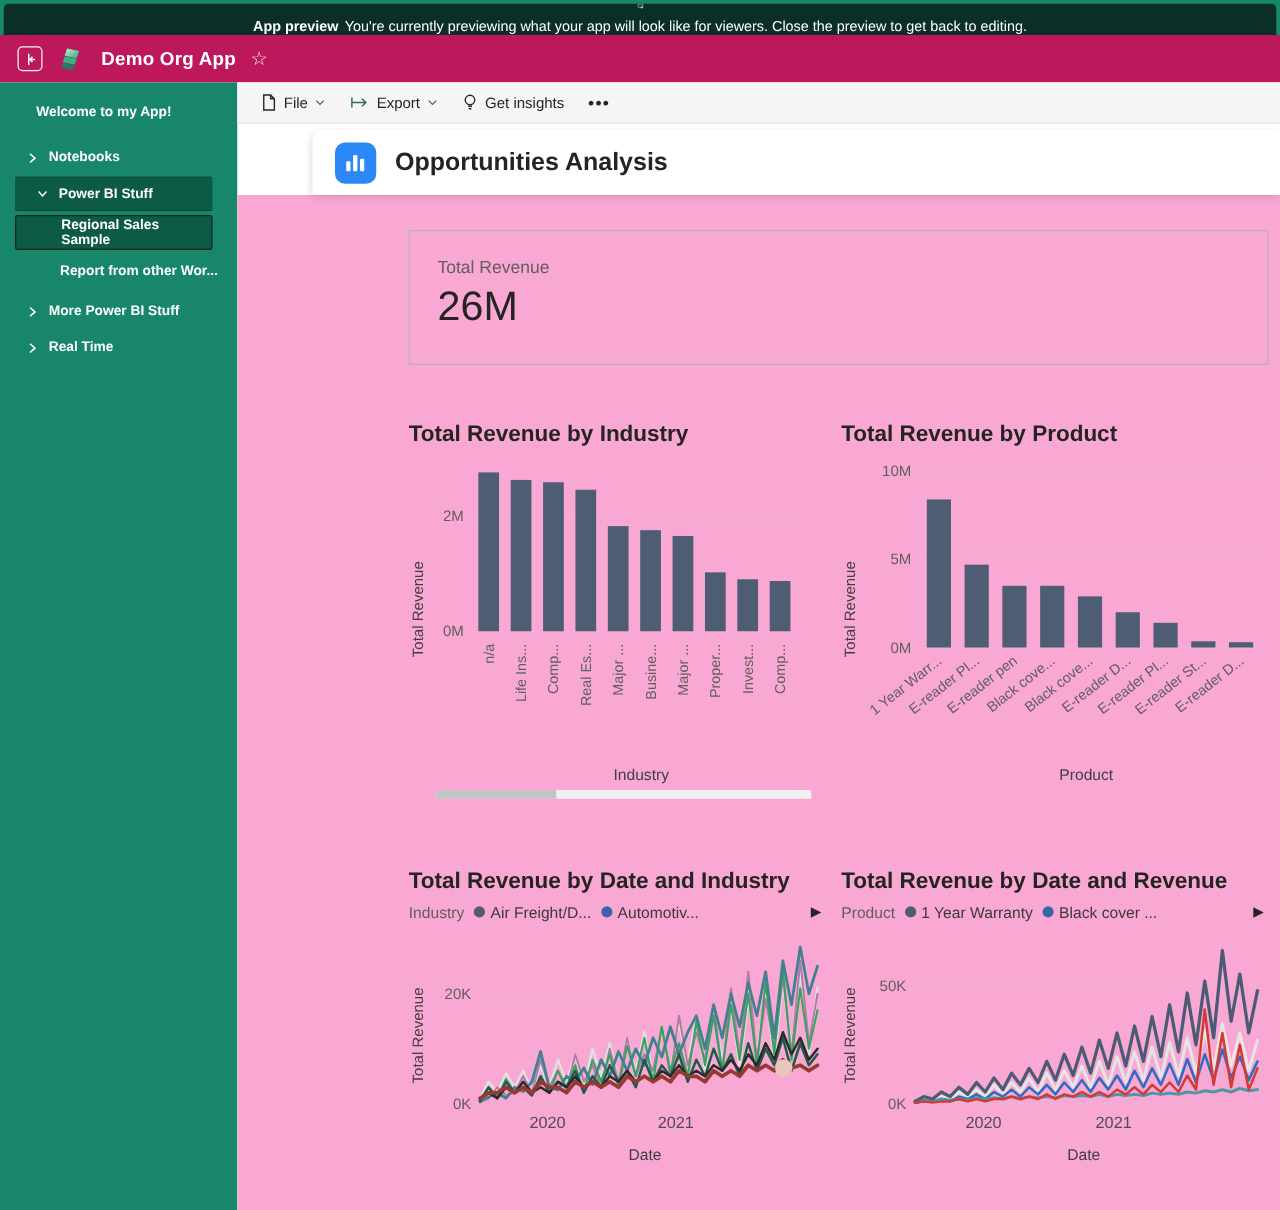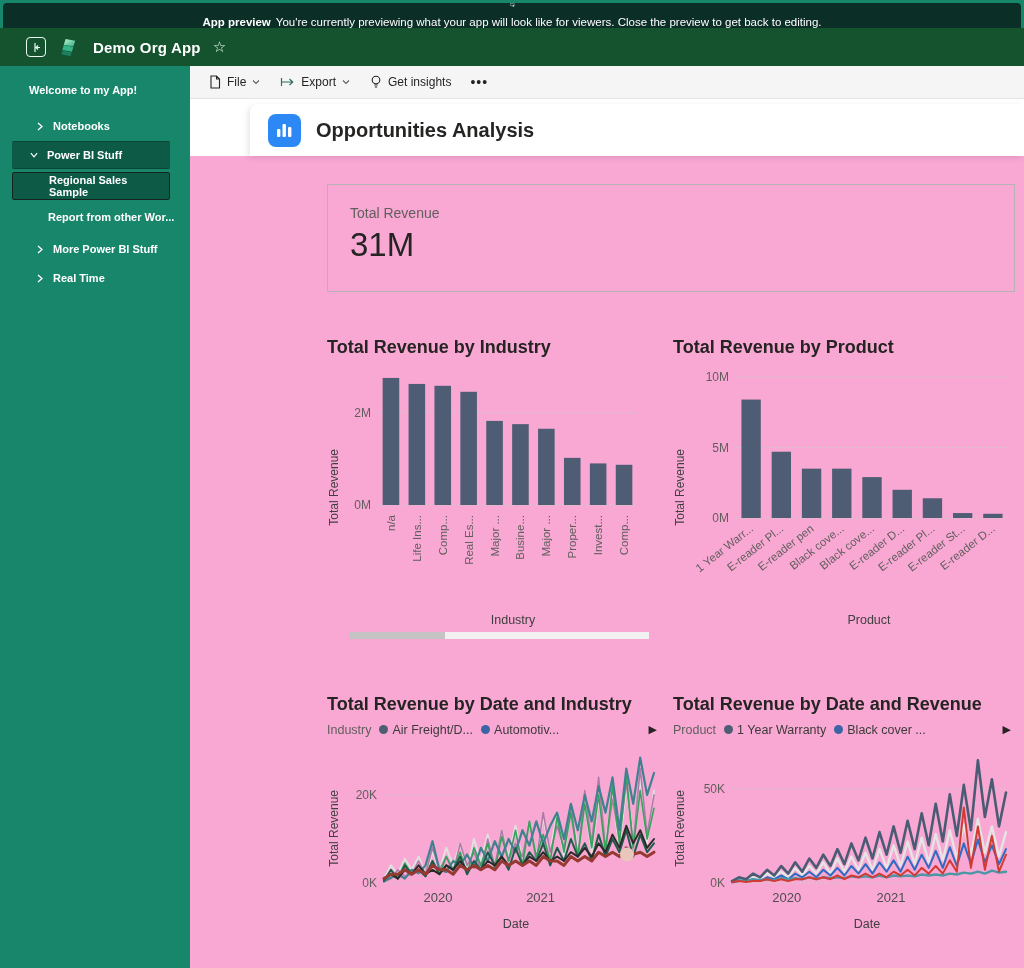--- a/index.html
+++ b/index.html
@@ -7,36 +7,36 @@
     font-family:"Liberation Sans", sans-serif; }
 
   
   .banner-wrap { height:28px; background:#17866b; padding:3px 3px 0 3px; }
   .banner { height:25px; background:#0b2e26; border-radius:4px 4px 0 0;
     display:flex; align-items:center; padding:0 12px; gap:9px; color:#fff;flex-direction:column; }
   .banner .txt { font-size:11.5px; }
   .banner .txt b { font-weight:700; margin-right:5px; }
 
   
-  .app-header { height:38px; background:#14532d; display:flex; align-items:center;
-    padding:0 26px; gap:12px; color:#fff; }
+  .app-header { height:38px; background:#be185d; display:flex; align-items:center;
+    padding:0 14px; gap:12px; color:#fff; }
   .collapse-btn { width:20px; height:20px; border:1.5px solid #eafaf4; border-radius:4px;
     display:flex; align-items:center; justify-content:center; cursor:pointer; }
   .app-name { font-size:15px; font-weight:700; letter-spacing:.2px; }
   .star { font-size:15px; color:#eafaf4; cursor:pointer; }
 
   
   .body-row { display:flex; height:902px; }
 
   
   .sidebar { width:190px; background:#17866b; color:#fff; flex-shrink:0; }
   .welcome { padding:18px 8px 0 29px; font-size:11px; font-weight:700; }
   .nav { margin-top:16px; display:flex; flex-direction:column; gap:1px; }
   .nav-item { height:28px; display:flex; align-items:center; gap:9px;
-    padding-left:36px; font-size:11px; font-weight:600; cursor:pointer; }
+    padding-left:22px; font-size:11px; font-weight:600; cursor:pointer; }
   .nav-item .chev { width:8px; display:flex; }
   .nav-item.expanded { background:#0d5a46; border-top:1px solid #0a4636;
     border-bottom:1px solid #0a4636; margin:0 20px 0 12px; padding-left:18px;
     border-radius:2px; }
   .nav-item.selected { background:#0d5a46; border:1.5px solid #16241e;
     margin:2px 20px 2px 12px; padding-left:36px; font-weight:700; border-radius:2px; }
   .nav-item.child { padding-left:48px; }
 
   
   .main { flex:1; display:flex; flex-direction:column; background:#fff; min-width:0; }
@@ -201,21 +201,21 @@
           <rect x="12" y="4" width="3.4" height="10" rx="1" fill="#fff"></rect>
         </svg>
       </div>
       <div class="report-title">Opportunities Analysis</div>
     </div>
 
     <div class="content">
 
       <div class="kpi-card">
         <div class="kpi-label">Total Revenue</div>
-        <div class="kpi-value">31M</div>
+        <div class="kpi-value">26M</div>
       </div>
 
       <div class="charts-grid">
 
         <div class="chart">
           <div class="chart-title">Total Revenue by Industry</div>
           <div class="plot-row">
             <div class="ylab">Total Revenue</div>
             <svg class="plot" width="300" height="248">
                 <line x1="36" y1="142" x2="295" y2="142" stroke="#cfcfcf" stroke-width="1" stroke-dasharray="1,3"></line>

